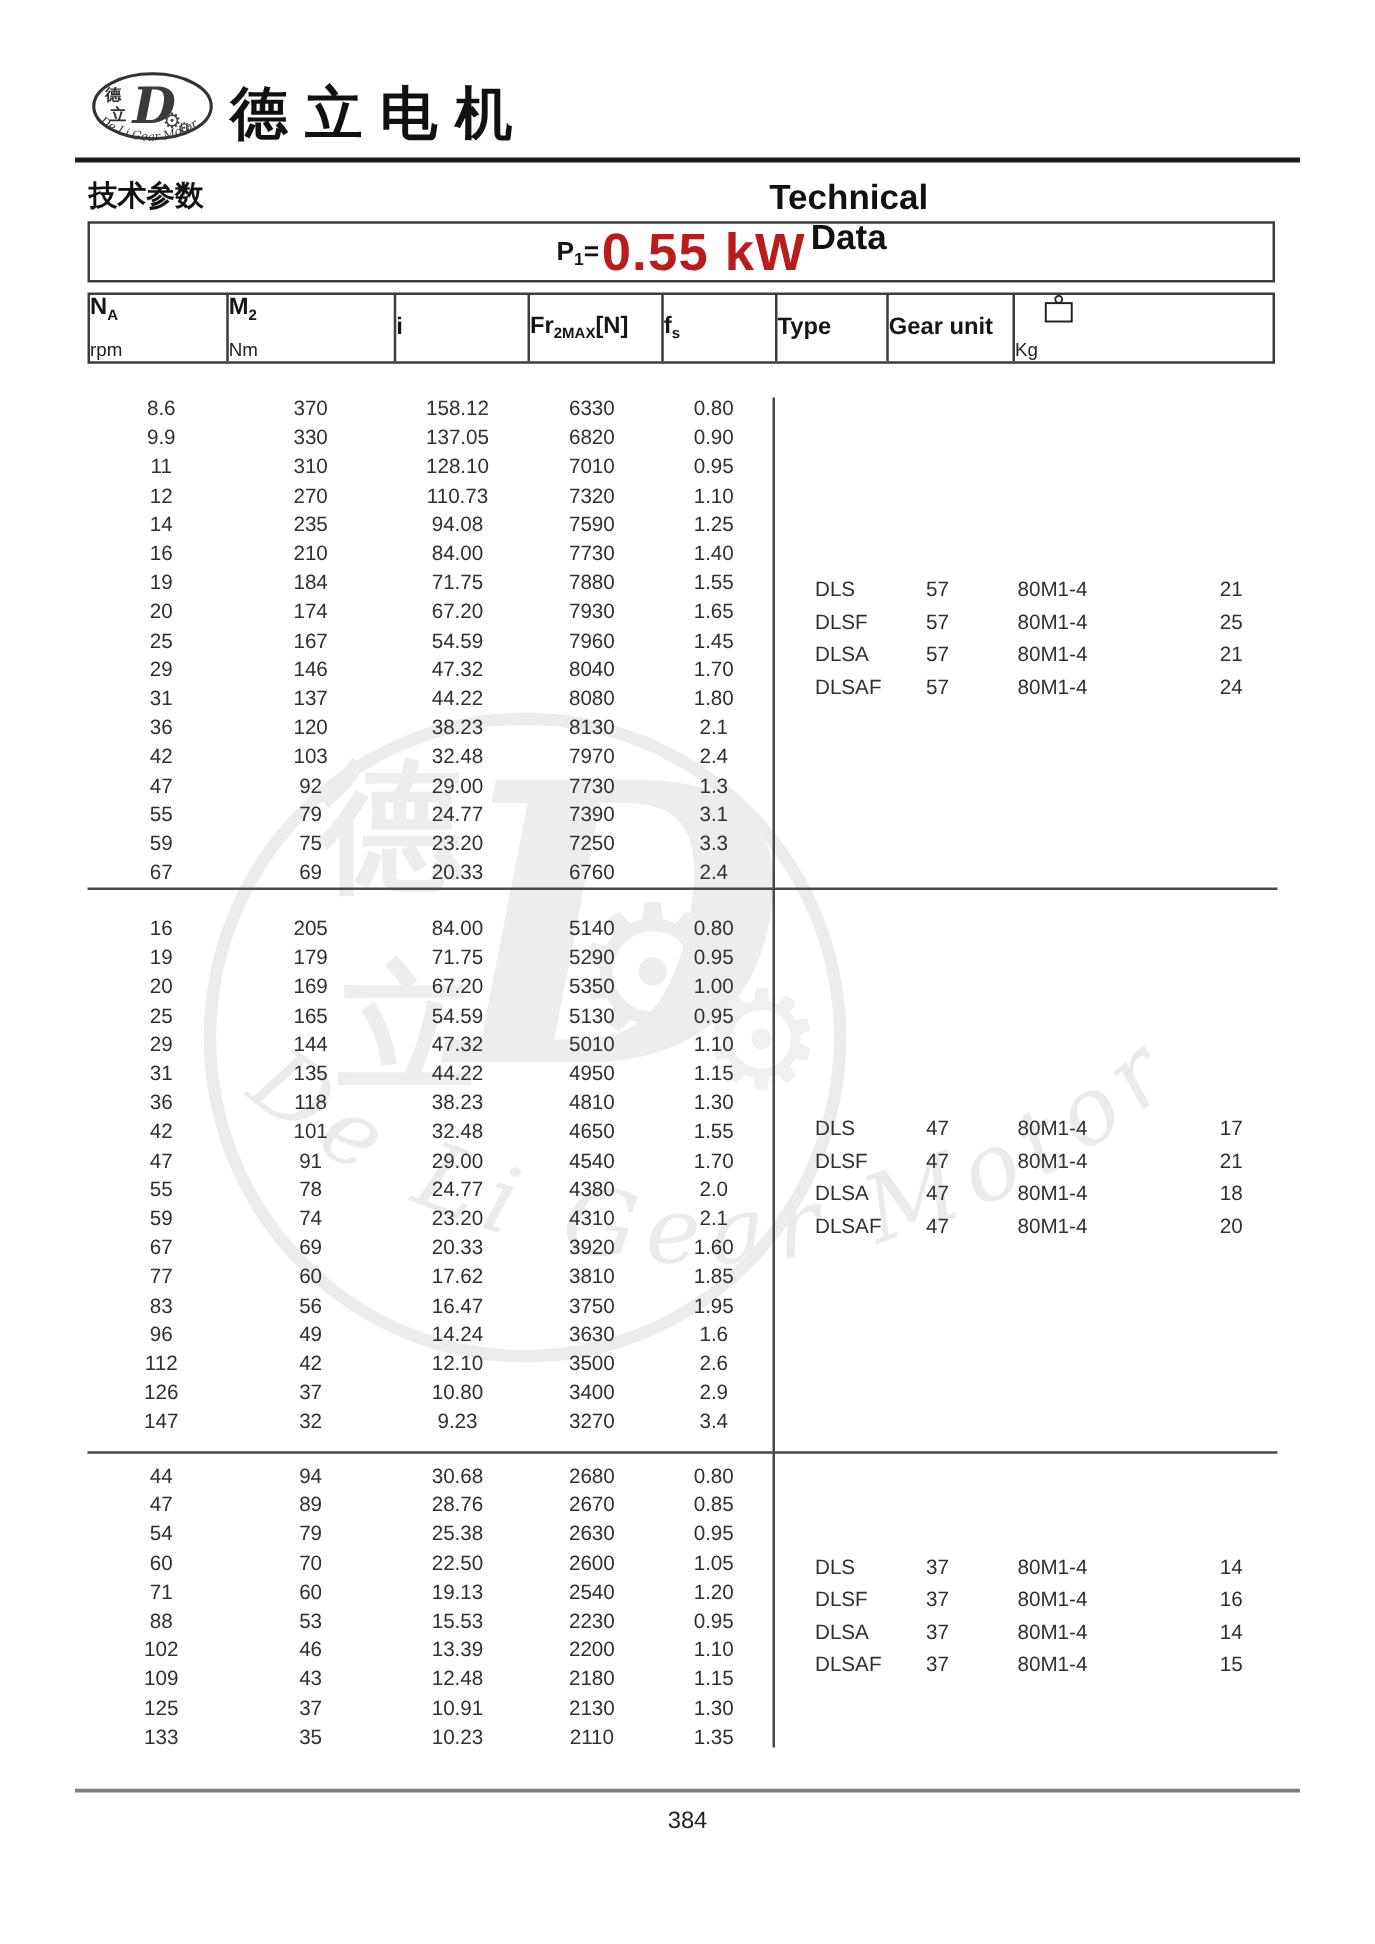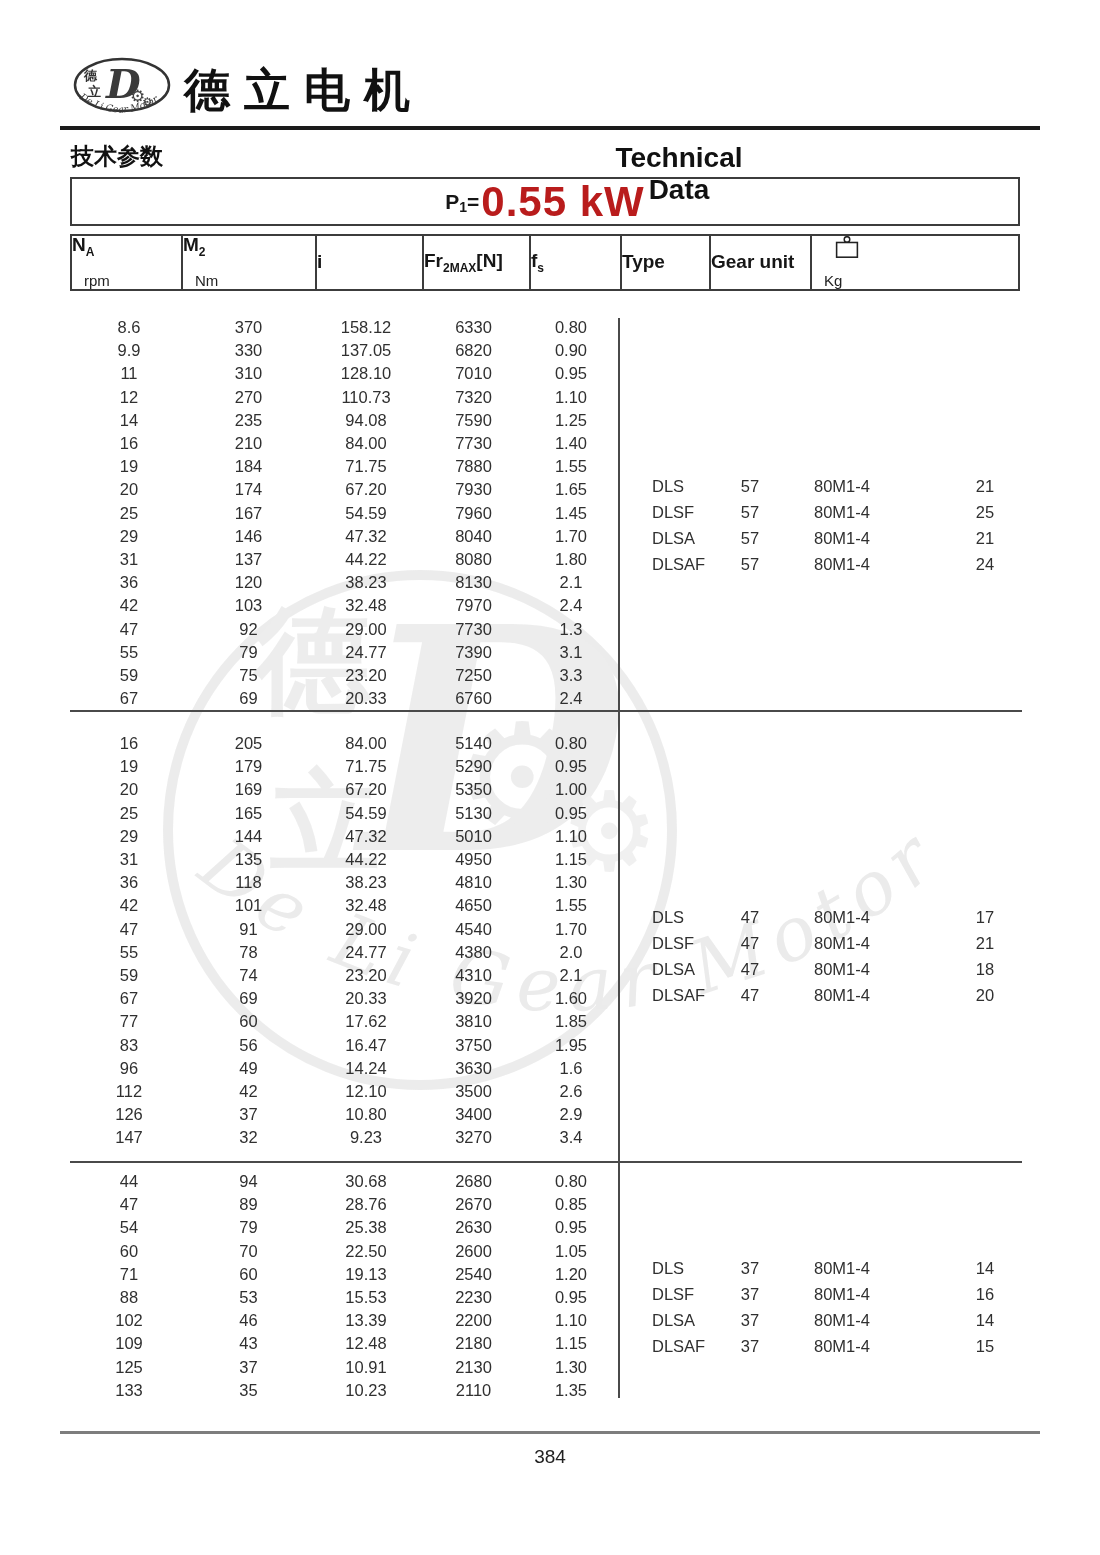--- a/index.html
+++ b/index.html
@@ -29,41 +29,41 @@
   .title-box .t-big{font-size:42px;font-weight:bold;color:#b91c1c;letter-spacing:1px;margin-left:2px;}
 
   
   .thead{position:absolute;left:70px;top:234px;width:950px;height:57px;
          border:2px solid #3c3c3c;box-sizing:border-box;display:flex;}
   .hcell{border-right:2px solid #3c3c3c;box-sizing:border-box;display:flex;flex-direction:column;
          align-items:flex-start;justify-content:center;line-height:1.1;}
   .hcell:last-child{border-right:none;}
   .h-main{font-size:19px;font-weight:bold;color:#161616;}
   .h-main .sub{font-size:12px;font-weight:bold;vertical-align:sub;}
-  .h-unit{font-size:15px;color:#222;margin-top:14px;padding-left:12px;}
+  .h-unit{font-size:15px;color:#222;margin-top:14px;}
   .w0{width:111px}.w1{width:134px}.w2{width:107px}.w3{width:107px}.w4{width:91px}
   .w5{width:89px}.w6{width:101px}.w7{width:132px}.w8{width:70px}
   .kg-icon{display:block;margin:0 auto;}
 
   
   .data-area{position:absolute;left:70px;top:296px;width:952px;height:1106px;}
   .vline{position:absolute;left:548px;top:22px;width:2px;height:1080px;background:#4a4a4a;}
   .dsection{position:relative;box-sizing:border-box;}
   .s0{height:416px;padding-top:20px;border-bottom:2px solid #4a4a4a;}
   .s1{height:451px;padding-top:20px;border-bottom:2px solid #4a4a4a;}
   .s2{height:239px;padding-top:7px;}
   .drow{display:flex;height:23.2px;align-items:center;}
   .dcell{text-align:center;font-size:16.5px;color:#303030;}
   .c0{width:118px}.c1{width:121px}.c2{width:114px}.c3{width:101px}.c4{width:94px}
 
   
   .type-block{position:absolute;left:548px;width:404px;}
   .tb0{top:161px}.tb1{top:176px}.tb2{top:76px}
   .trow{position:relative;height:26px;}
-  .trow div{position:absolute;top:16px;height:26px;line-height:26px;font-size:16.5px;color:#303030;}
+  .trow div{position:absolute;top:2px;height:26px;line-height:26px;font-size:16.5px;color:#303030;}
   .t-type{left:34px;width:90px;text-align:left;}
   .t-gear{left:110px;width:44px;text-align:center;}
   .t-motor{left:196px;width:140px;}
   .t-kg{left:343px;width:48px;text-align:center;}
 
   
   .rule-bottom{position:absolute;left:60px;top:1431px;width:980px;height:3px;background:#7d7d7d;}
   .page-num{position:absolute;left:0;top:1446px;width:1100px;text-align:center;
             font-size:19px;color:#222;}
 </style>

